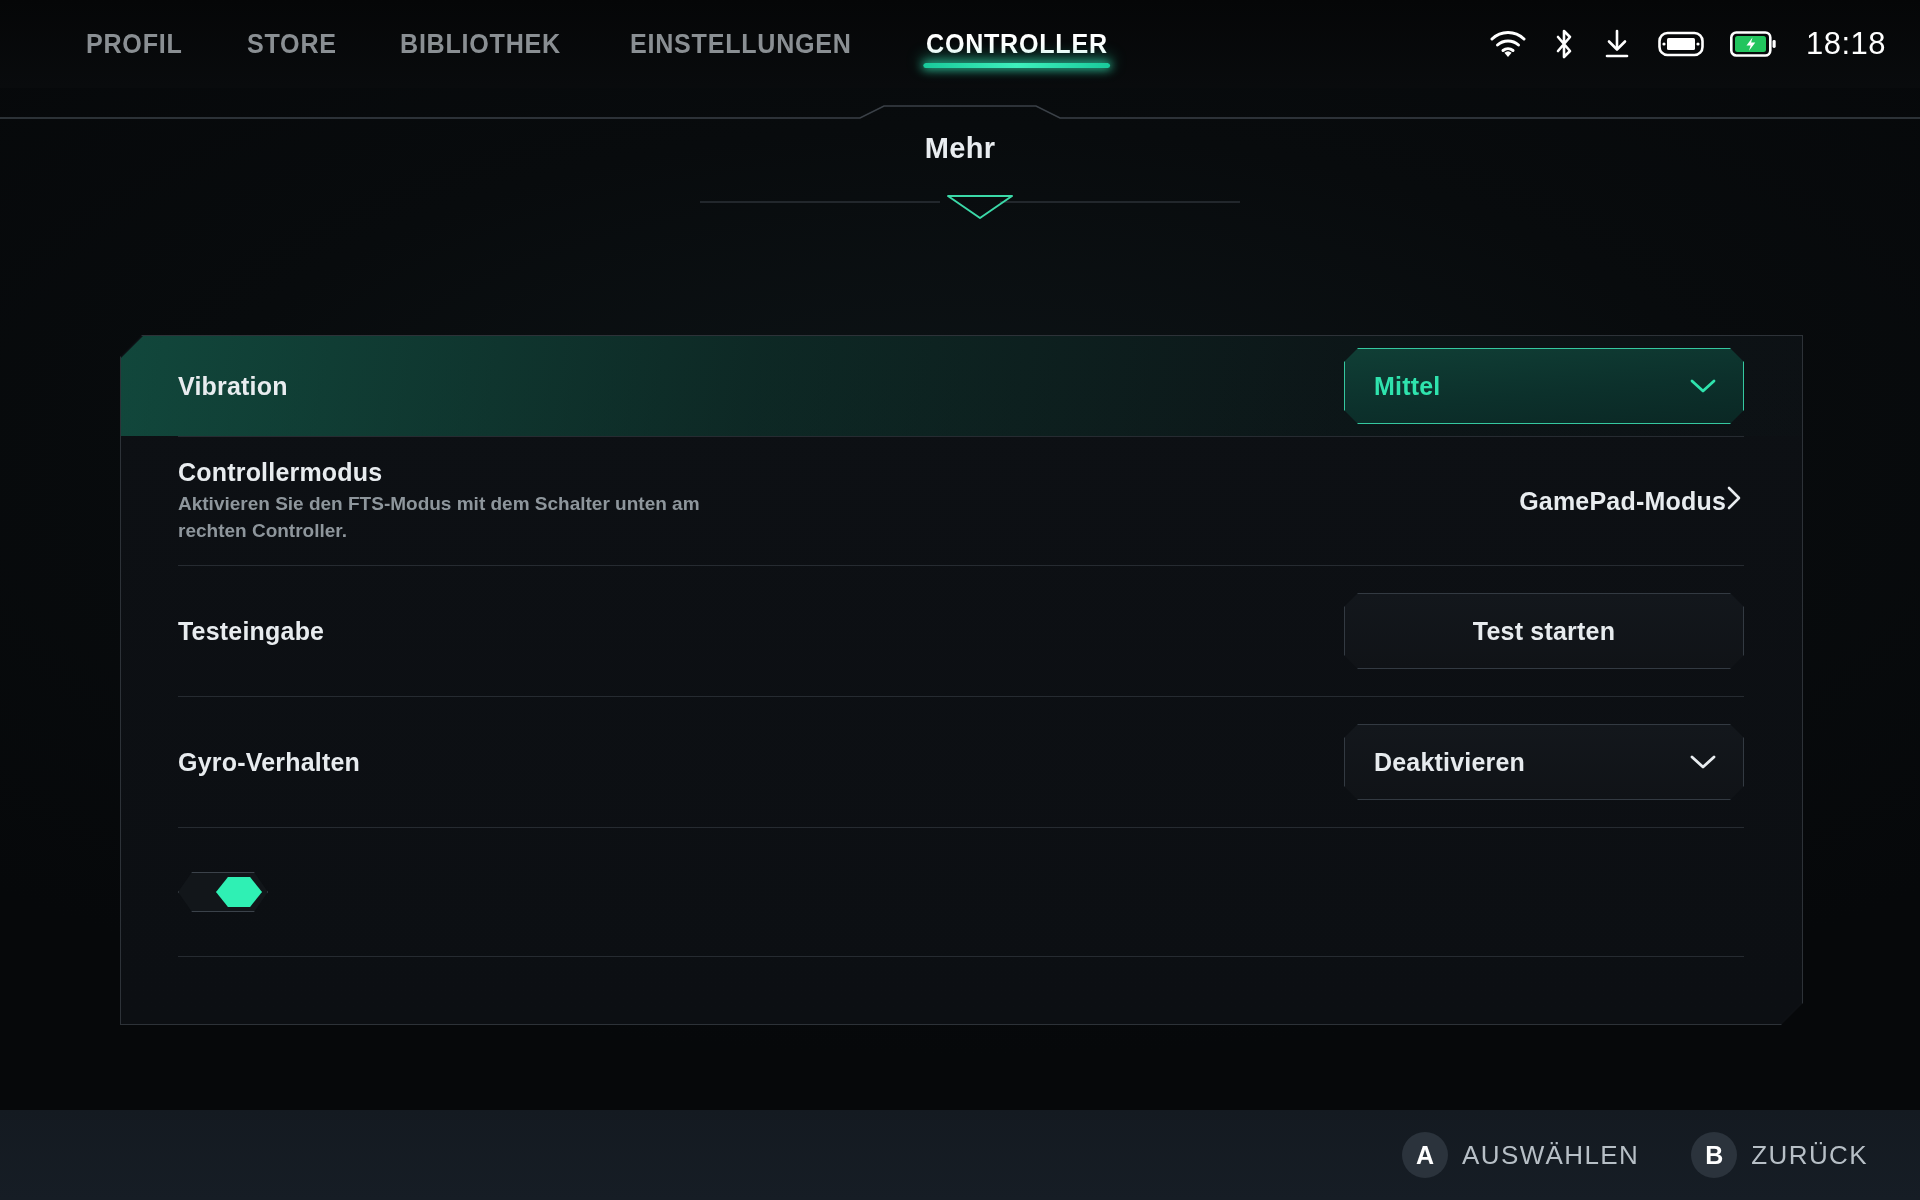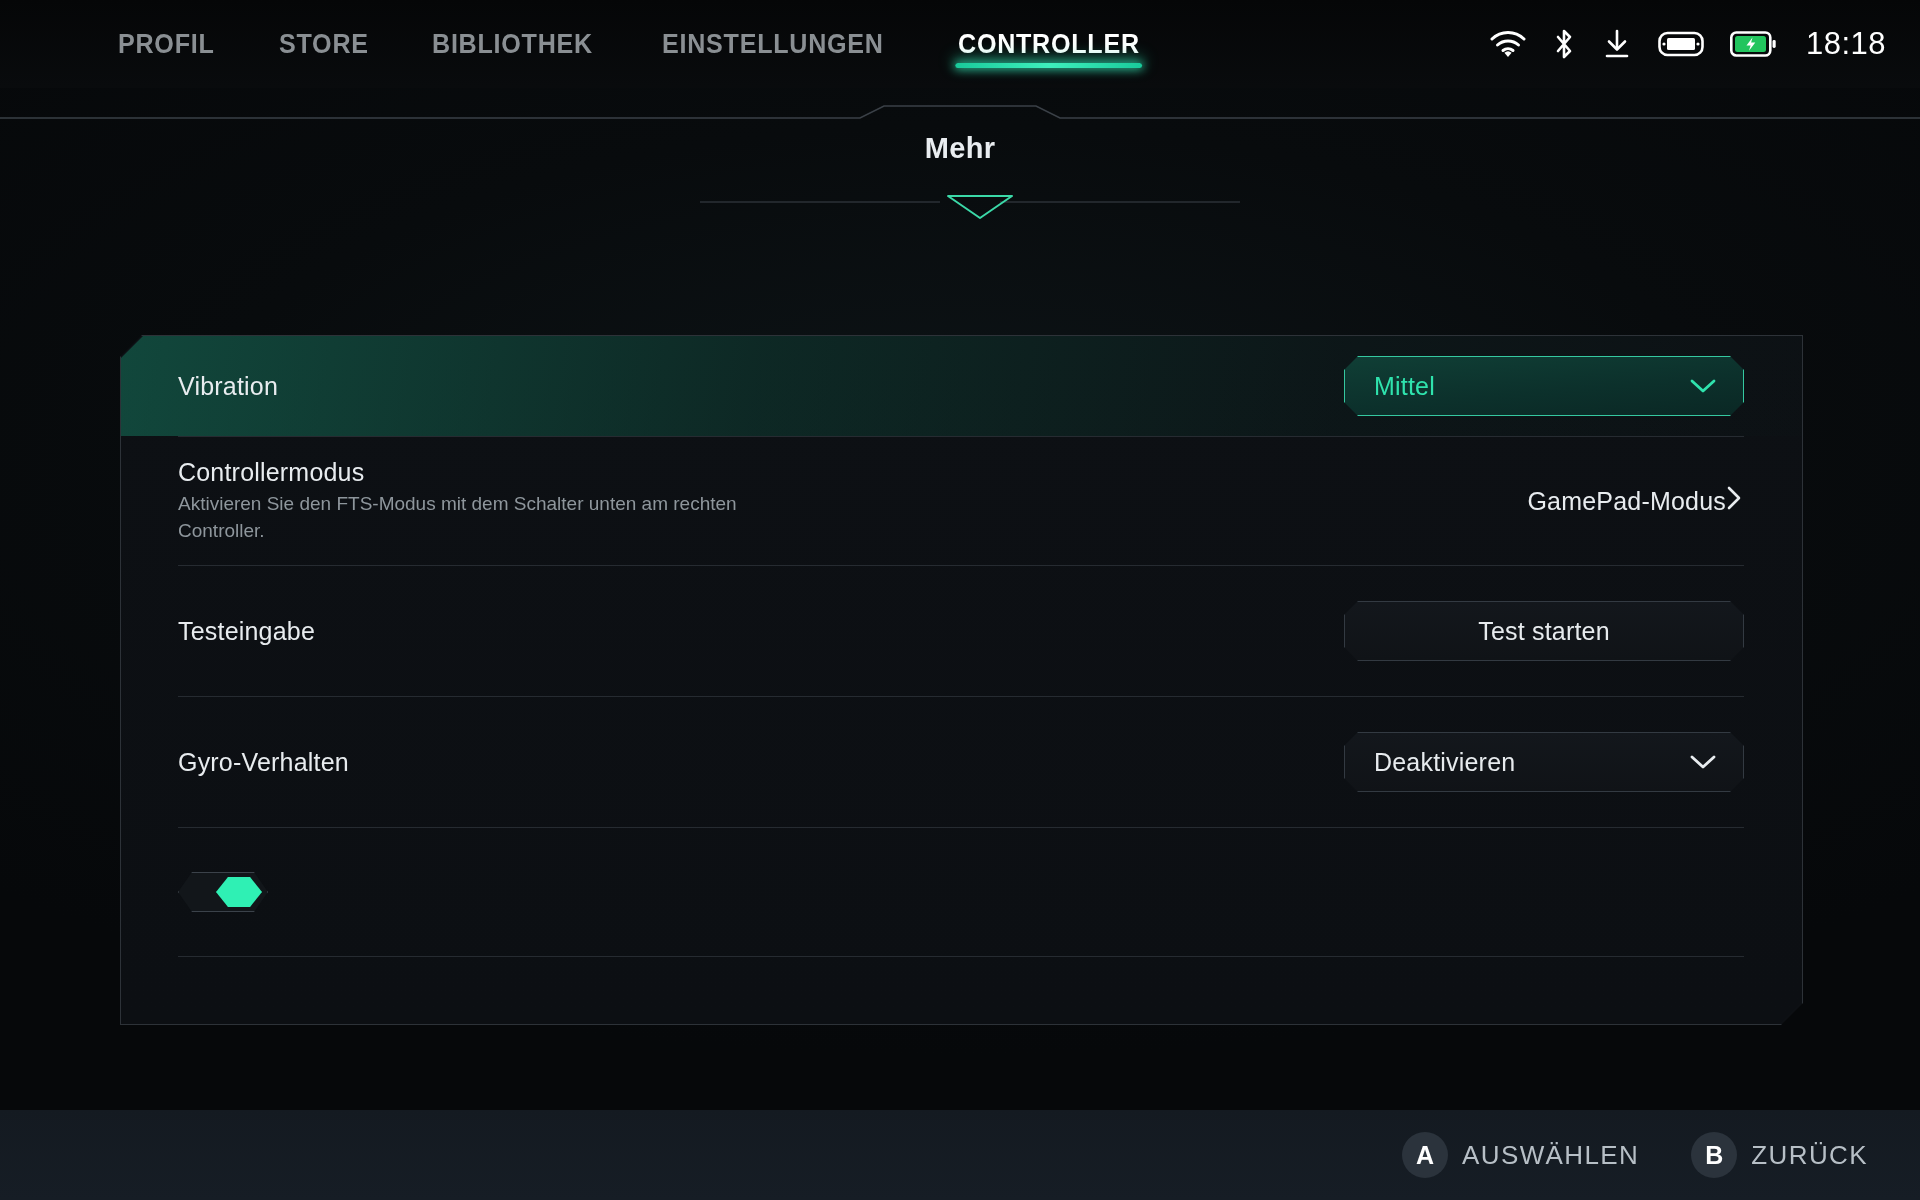--- a/index.html
+++ b/index.html
@@ -16,21 +16,21 @@
     background:
       radial-gradient(ellipse 1400px 600px at 50% 38%, #0d1417 0%, #080b0d 55%, #06080a 100%);
   }
 
   
   .topbar {
     position:absolute; top:0; left:0; width:1920px; height:88px;
     background:linear-gradient(180deg,#050607 0%,#090b0d 100%);
     display:flex; align-items:center;
   }
-  .navtabs { display:flex; align-items:center; gap:0; margin-left:118px; }
+  .navtabs { display:flex; align-items:center; gap:0; margin-left:86px; }
   .tab {
     position:relative;
     font-size:27px;
     font-weight:bold;
     letter-spacing:0.8px;
     color:#8a8f93;
     padding:0 29px 0 0;
     margin-right:28px;
     white-space:nowrap;
     transform:scaleX(0.93);
@@ -69,21 +69,21 @@
     text-align:center;
     color:#e9edf0; font-size:29px; font-weight:bold;
     letter-spacing:0.3px;
   }
   .caret-line { position:absolute; top:94px; left:0; width:1920px; height:40px; }
 
   
   .panel {
     position:absolute;
     left:120px; top:335px;
-    width:1683px; height:690px;
+    width:1683px; height:690px;font-weight:bold;
   }
   .panel-frame {
     position:absolute; inset:0;
     background:linear-gradient(180deg,#0e1115 0%,#0d1014 100%);
     border:1px solid #2d3238;
     clip-path:polygon(22px 0, 100% 0, 100% calc(100% - 22px),
                       calc(100% - 22px) 100%, 0 100%, 0 22px);
   }
   .panel-inner {
     position:absolute; inset:1px;
@@ -119,21 +119,21 @@
   .divider {
     height:1px;
     background:#262b31;
     margin:0 58px 0 57px;
   }
 
   
   .ctl {
     position:relative;
     display:flex; align-items:center;
-    height:60px;
+    height:76px;
     border:1px solid #333a42;
     background:linear-gradient(180deg,#13171c 0%,#101317 100%);
     clip-path:polygon(14px 0, calc(100% - 14px) 0, 100% 14px,
                       100% calc(100% - 14px), calc(100% - 14px) 100%,
                       14px 100%, 0 calc(100% - 14px), 0 14px);
   }
   .ctl-teal {
     width:494px;
     border:1px solid #35c8a0;
     background:linear-gradient(175deg,

